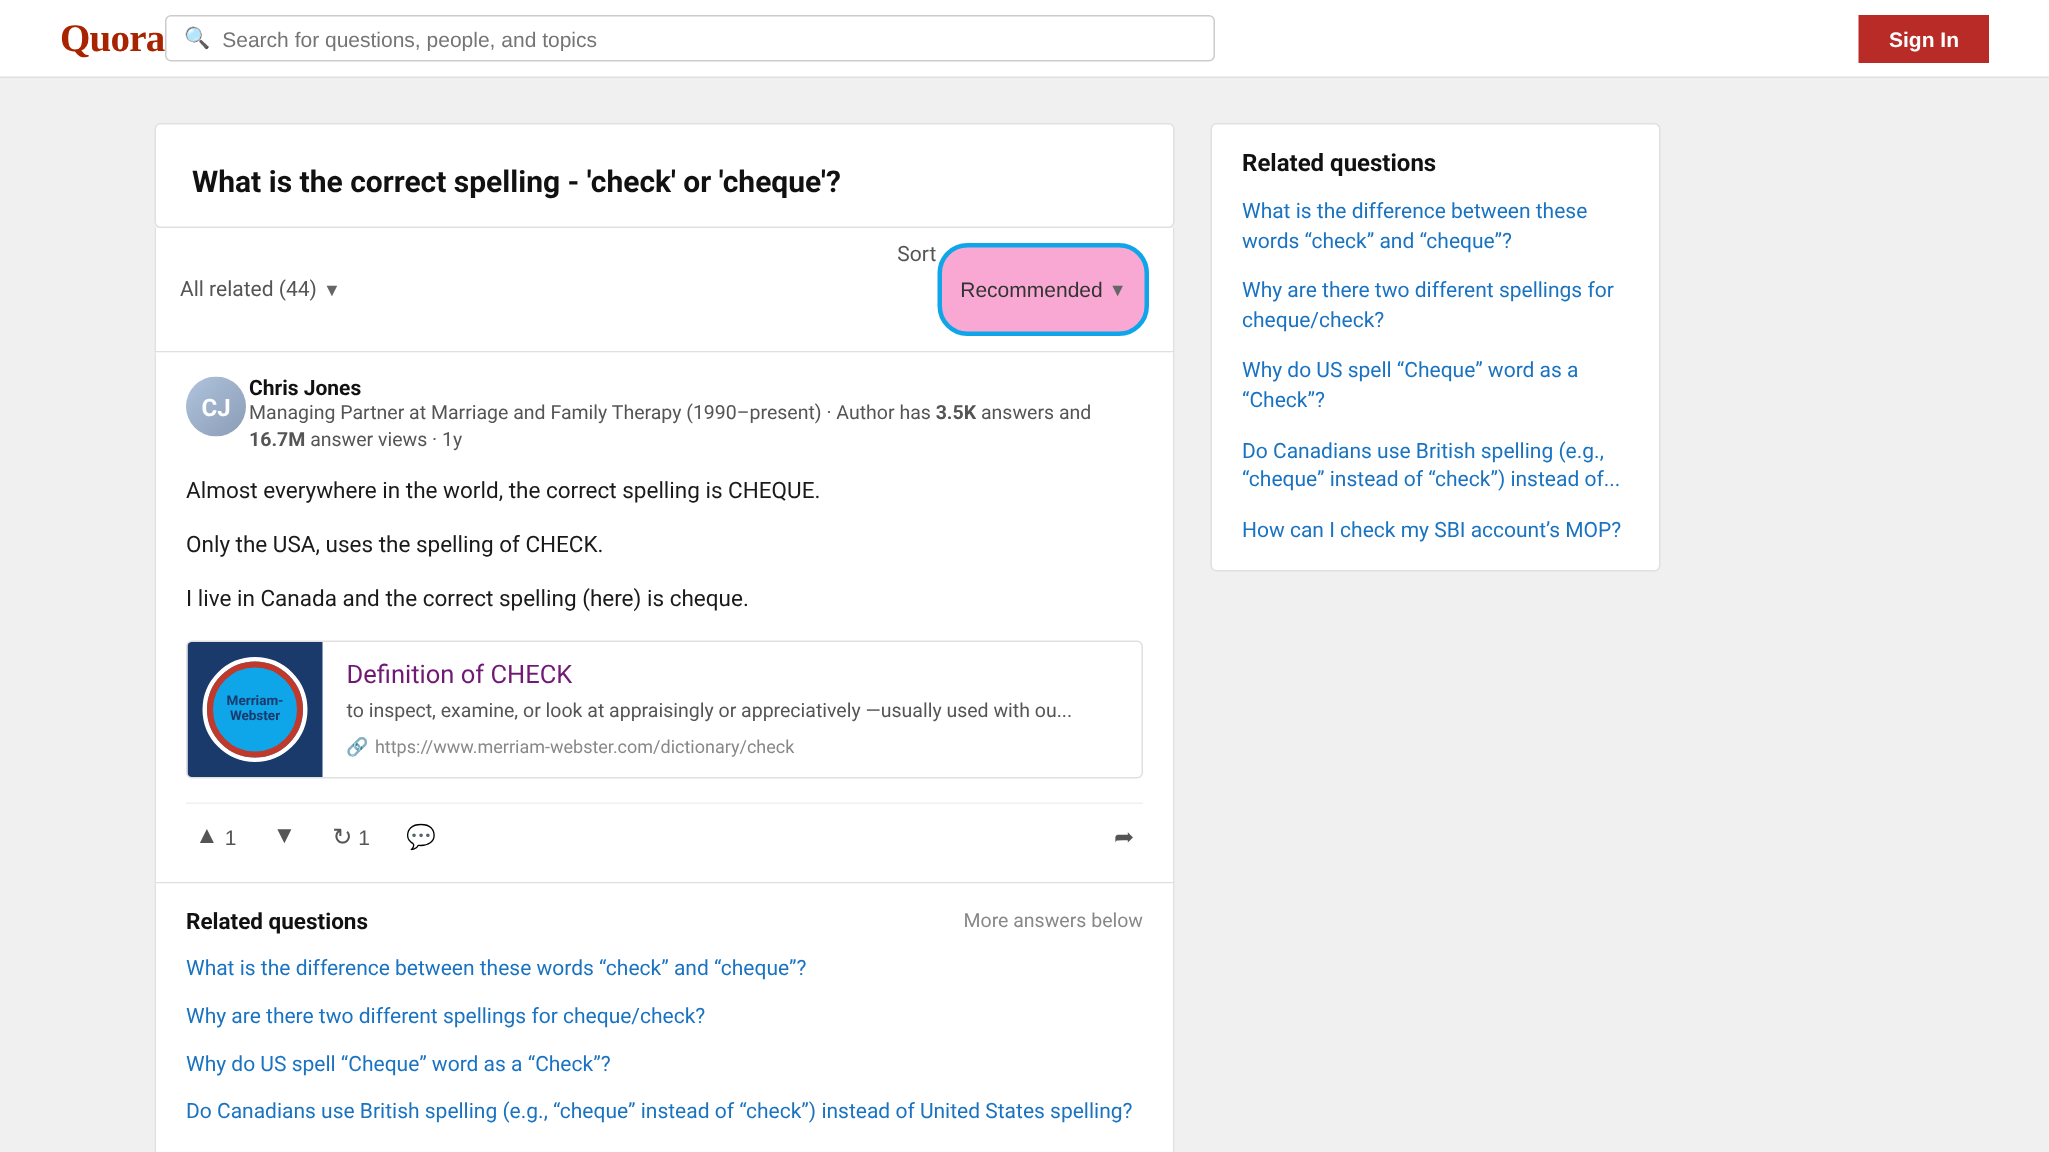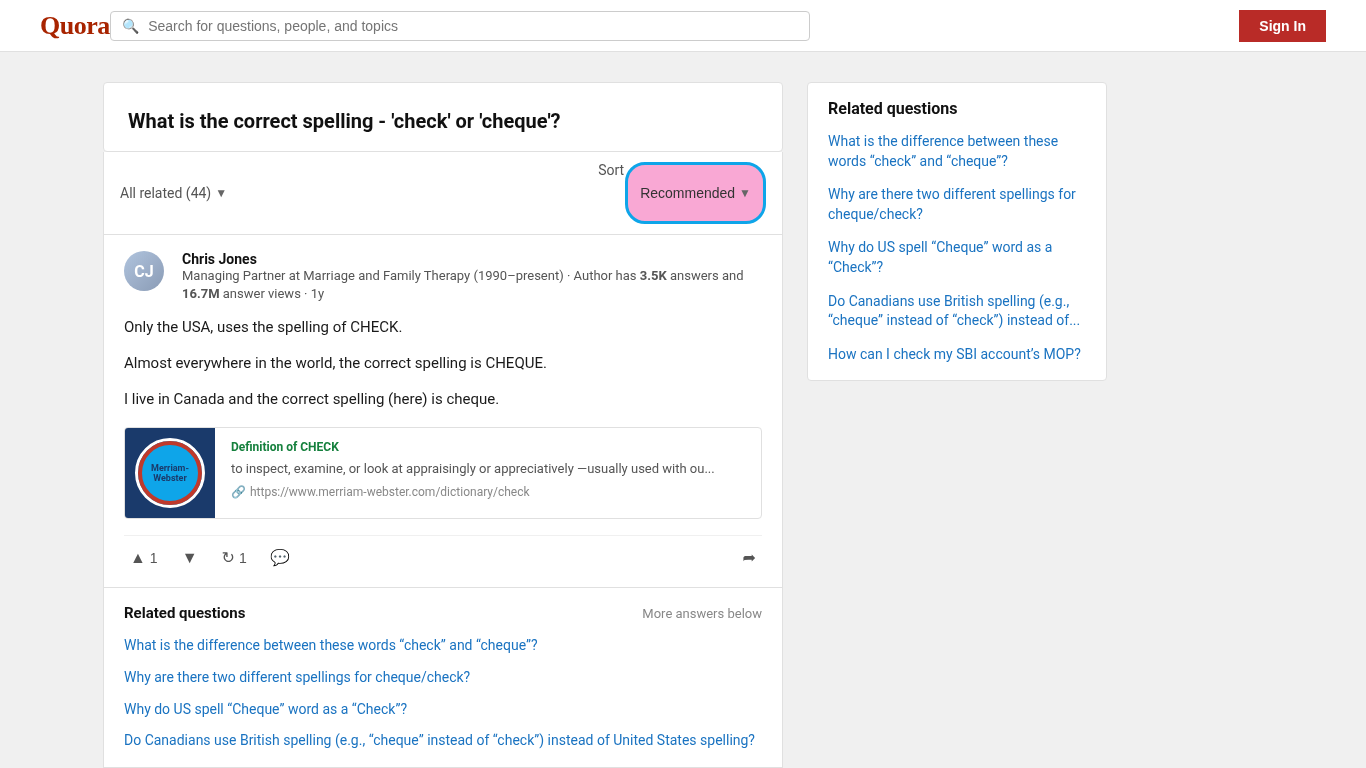--- a/index.html
+++ b/index.html
@@ -137,21 +137,21 @@
     
     .answer-card {
       background: #fff;
       border: 1px solid #e0e0e0;
       border-top: none;
       padding: 16px 20px 12px;
     }
     .author-row {
       display: flex;
       align-items: flex-start;
-      gap: 18px;
+      gap: 2px;
       margin-bottom: 12px;
     }
     .avatar {
       width: 40px;
       height: 40px;
       border-radius: 50%;
       background: #ccc;
       overflow: hidden;
       flex-shrink: 0;
     }
@@ -236,23 +236,23 @@
       color: #1a3a6b;
       text-align: center;
       line-height: 1.2;
       z-index: 1;
     }
     .dict-content {
       padding: 12px 16px;
       flex: 1;
     }
     .dict-title {
-      font-weight: 700;
-      font-size: 12px;
-      color: #15803d;
+      font-weight: 400;
+      font-size: 17px;
+      color: #701a75;
       margin-bottom: 6px;
     }
     .dict-desc {
       font-size: 13px;
       color: #555;
       margin-bottom: 6px;
       line-height: 1.4;
     }
     .dict-url {
       font-size: 12px;
@@ -395,22 +395,22 @@
             <span>Managing Partner at Marriage and Family Therapy (1990–present) · Author has</span>
             <strong>3.5K</strong>
             <span>answers and</span>
             <strong>16.7M</strong>
             <span>answer views · 1y</span>
           </div>
         </div>
       </div>
 
       <div class="answer-body">
+        <p>Almost everywhere in the world, the correct spelling is CHEQUE.</p>
         <p>Only the USA, uses the spelling of CHECK.</p>
-        <p>Almost everywhere in the world, the correct spelling is CHEQUE.</p>
         <p>I live in Canada and the correct spelling (here) is <span class="bold">cheque</span>.</p>
       </div>
 
       <div class="dict-card">
         <div class="dict-logo">
           <div class="dict-logo-inner">
             <div class="dict-logo-ring"></div>
             <div class="dict-logo-text">Merriam-<br>Webster</div>
           </div>
         </div>

